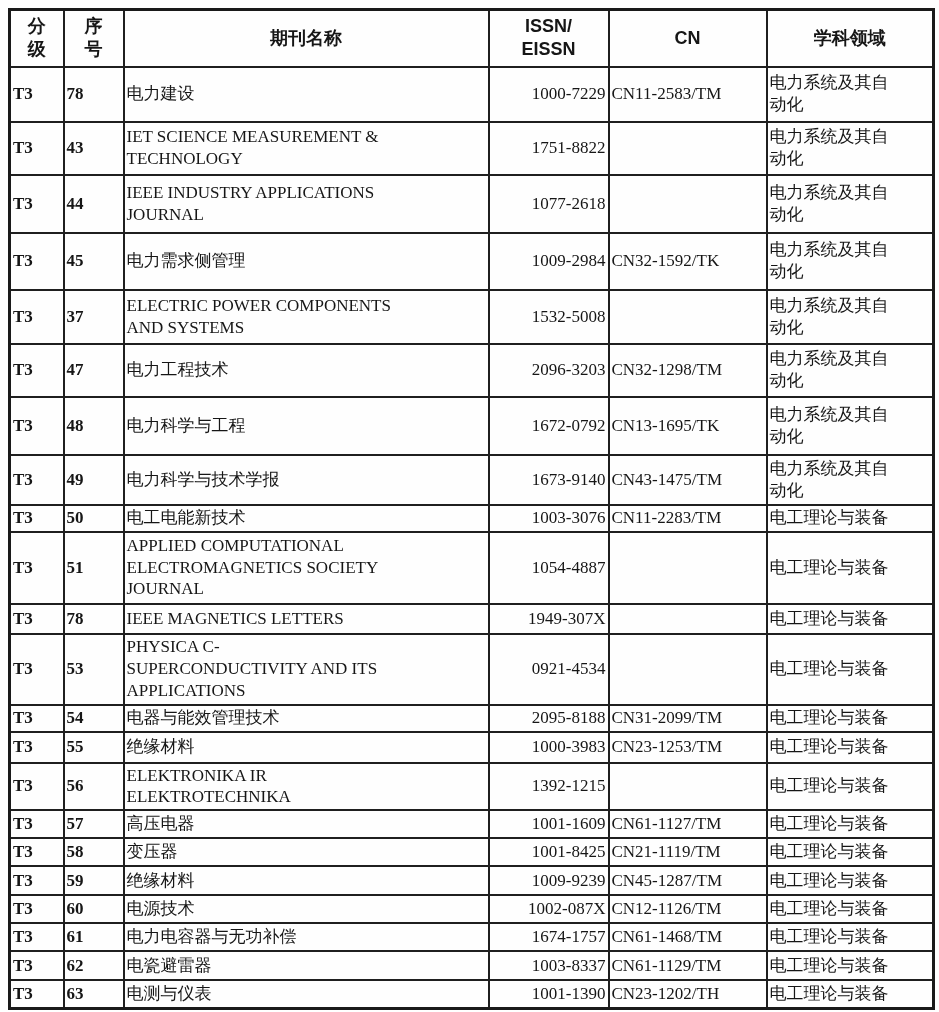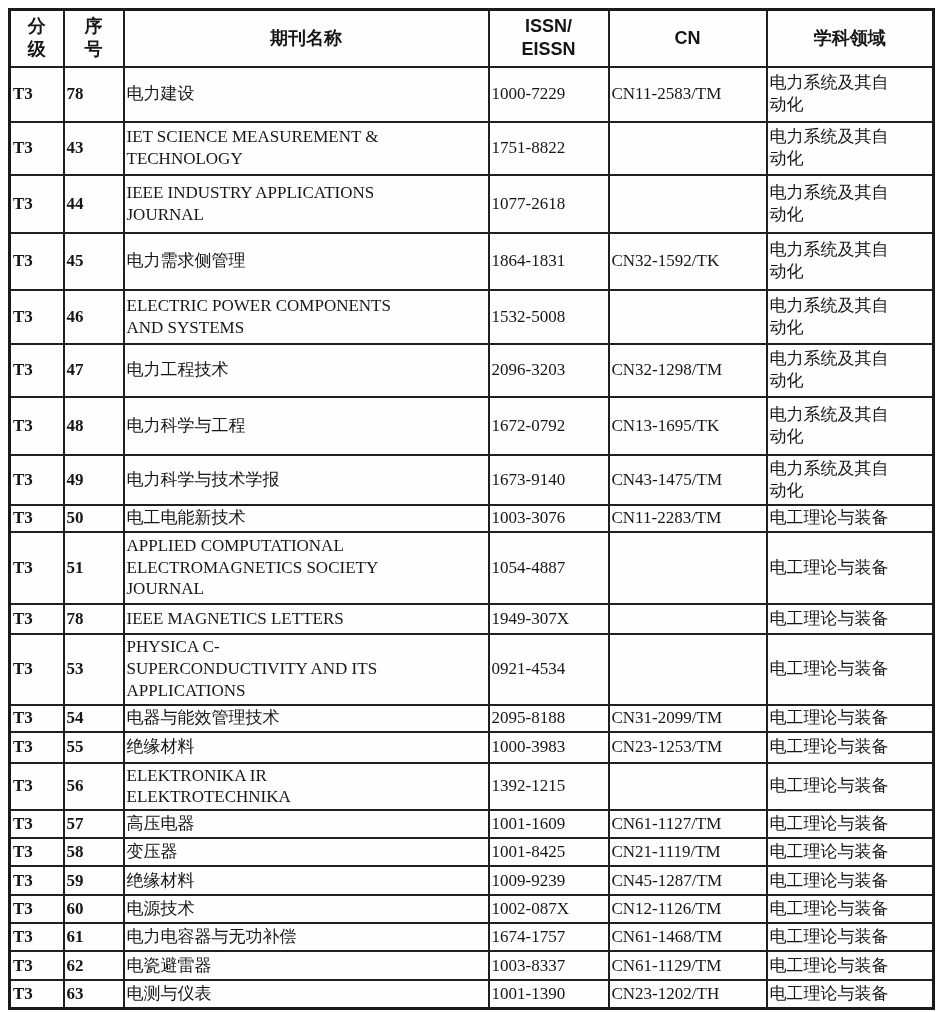--- a/index.html
+++ b/index.html
@@ -51,20 +51,21 @@
     text-align: left;
     font-weight: bold;
   }
   td.c-name {
     padding-left: 8px;
     white-space: pre-line;
     margin-top: 8px;
   }
   td.c-issn {
     padding-left: 9px;
+    text-align: right;
   }
   td.c-cn {
     padding-left: 9px;
   }
   td.c-field {
     padding-left: 5px;
     padding-right: 3px;
     white-space: pre-line;
     border-radius: 16px;
   }
@@ -122,28 +123,28 @@
 JOURNAL</td>
           <td class="c-issn">1077-2618</td>
           <td class="c-cn"></td>
           <td class="c-field">电力系统及其自
 动化</td>
         </tr>
         <tr style="height: 57px;">
           <td class="c-level">T3</td>
           <td class="c-no">45</td>
           <td class="c-name">电力需求侧管理</td>
-          <td class="c-issn">1864-1831</td>
+          <td class="c-issn">1009-2984</td>
           <td class="c-cn">CN32-1592/TK</td>
           <td class="c-field">电力系统及其自
 动化</td>
         </tr>
         <tr style="height: 54px;">
           <td class="c-level">T3</td>
-          <td class="c-no">46</td>
+          <td class="c-no">37</td>
           <td class="c-name">ELECTRIC POWER COMPONENTS
 AND SYSTEMS</td>
           <td class="c-issn">1532-5008</td>
           <td class="c-cn"></td>
           <td class="c-field">电力系统及其自
 动化</td>
         </tr>
         <tr style="height: 53px;">
           <td class="c-level">T3</td>
           <td class="c-no">47</td>

